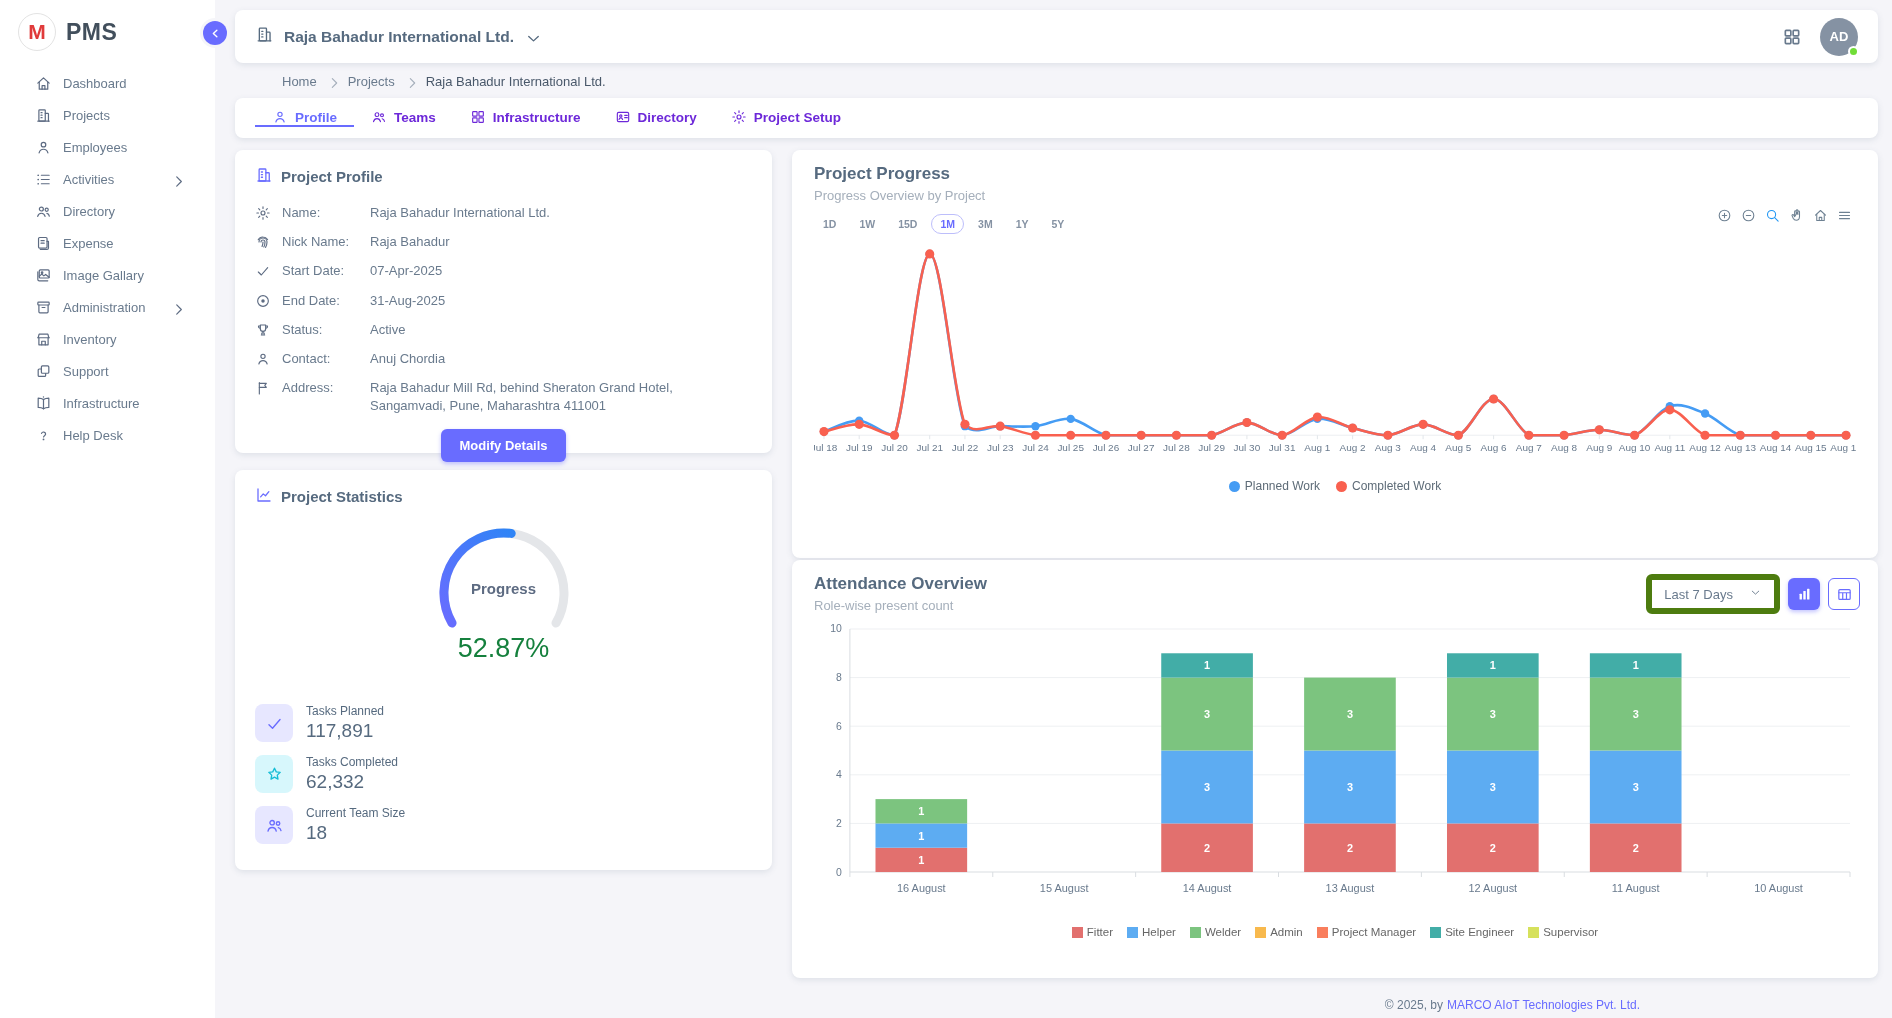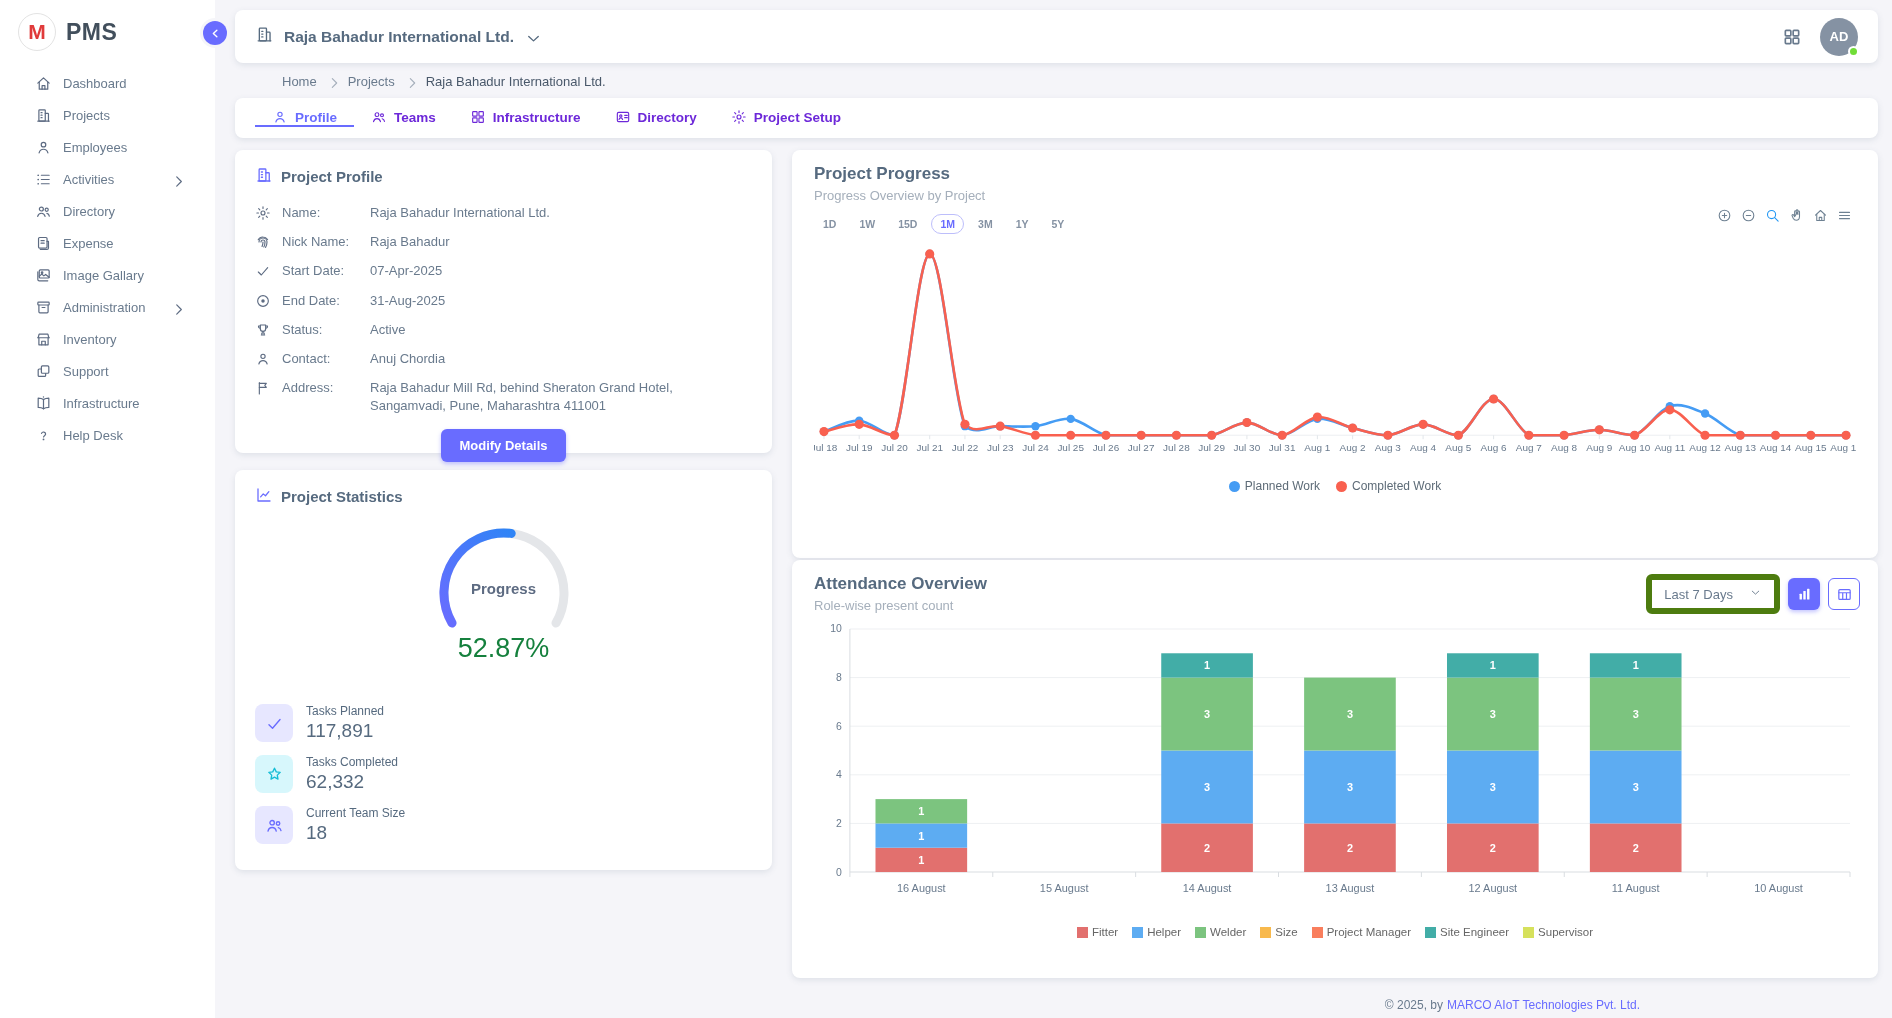--- a/index.html
+++ b/index.html
@@ -739,21 +739,21 @@
             <span class="li">
               <span class="sq" style="background:#5dacf2"></span>
               <span>Helper</span>
             </span>
             <span class="li">
               <span class="sq" style="background:#7cc47f"></span>
               <span>Welder</span>
             </span>
             <span class="li">
               <span class="sq" style="background:#f8b94d"></span>
-              <span>Size</span>
+              <span>Admin</span>
             </span>
             <span class="li">
               <span class="sq" style="background:#f97e5d"></span>
               <span>Project Manager</span>
             </span>
             <span class="li">
               <span class="sq" style="background:#42ada7"></span>
               <span>Site Engineer</span>
             </span>
             <span class="li">

